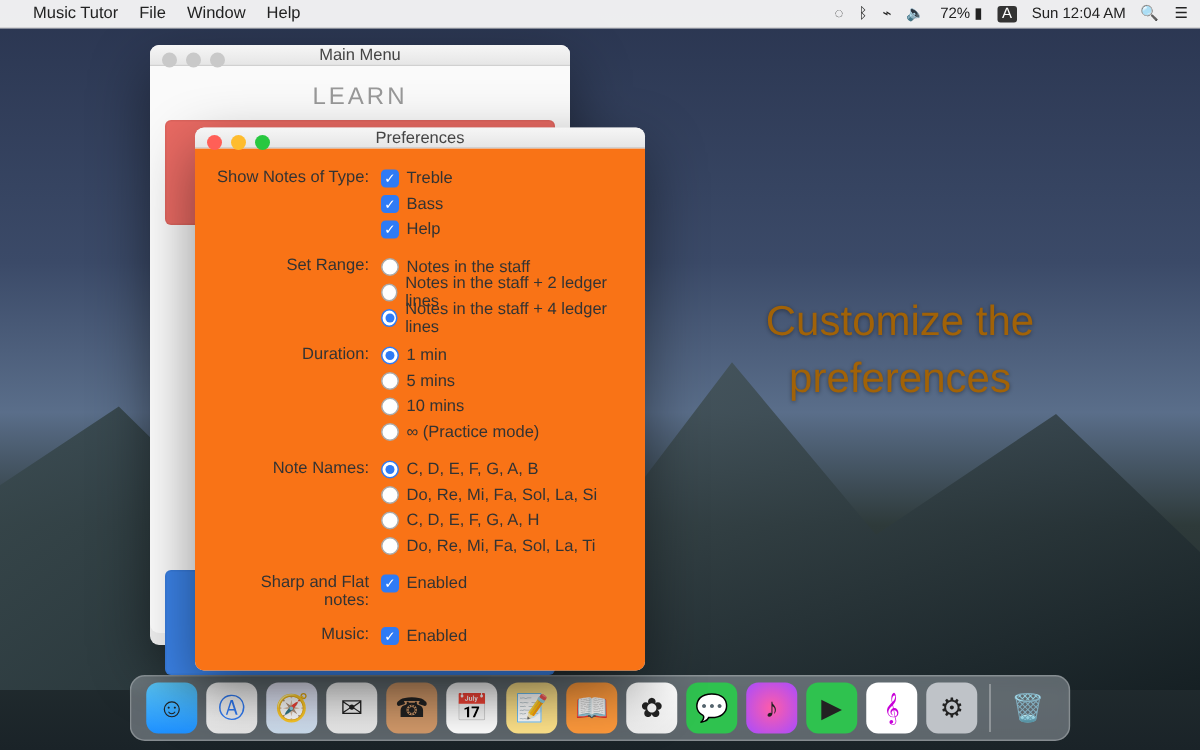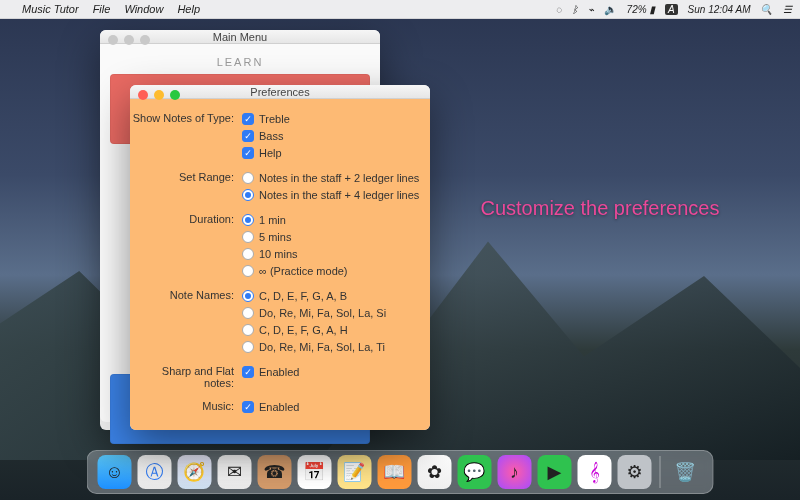--- a/index.html
+++ b/index.html
@@ -8,53 +8,53 @@
     background: linear-gradient(to bottom, #2a3550 0%, #3b4a68 35%, #5a6e8a 55%, #2e3a3a 70%, #1a2328 100%);
     position: relative;
     color: #222;
   }
   
   .mtn { position:absolute; bottom:40px; left:0; width:100%; height:250px; pointer-events:none; }
   .mtn::before, .mtn::after { content:""; position:absolute; bottom:0; }
   .mtn::before { left:0; width:55%; height:210px; background:linear-gradient(135deg,#3a4a4f,#1e2b2e); clip-path:polygon(0 100%,0 35%,18% 10%,35% 45%,55% 0,75% 40%,100% 100%); opacity:.9;}
   .mtn::after { right:0; width:60%; height:230px; background:linear-gradient(160deg,#4a5a5f,#141e22); clip-path:polygon(0 100%,15% 60%,35% 5%,55% 55%,80% 20%,100% 60%,100% 100%); opacity:.85;}
   
-  .menubar { position:absolute; top:0; left:0; right:0; height:19px; background:rgba(248,248,248,.95); display:flex; align-items:center; font-size:11px; color:#222; padding:0 8px; gap:14px; border-bottom:1px solid rgba(0,0,0,.1); z-index:50;font-style:italic;}
+  .menubar { position:absolute; top:0; left:0; right:0; height:19px; background:rgba(248,248,248,.95); display:flex; align-items:center; font-size:11px; color:#222; padding:0 8px; gap:14px; border-bottom:1px solid rgba(0,0,0,.1); z-index:50;}
   .menubar .apple { font-size:12px; }
   .menubar .spacer { flex:1; }
   .menubar .right { display:flex; align-items:center; gap:10px; }
   .menubar .right span { font-size:10px; }
   
   .window { position:absolute; background:#ececec; border-radius:6px; box-shadow:0 15px 40px rgba(0,0,0,.45); }
   .titlebar { height:14px; display:flex; align-items:center; justify-content:center; position:relative; border-bottom:1px solid #d0d0d0; background:linear-gradient(#f6f6f6,#e6e6e6); border-radius:6px 6px 0 0; font-size:11px; color:#444;}
   .traffic { position:absolute; left:8px; top:5px; display:flex; gap:6px;}
   .dot { width:10px; height:10px; border-radius:50%; }
   .dot.r{background:#ff5f57;} .dot.y{background:#febc2e;} .dot.g{background:#28c840;}
   .dot.dim{background:#c9c9c9;}
   .mainmenu { left:100px; top:30px; width:280px; height:400px; z-index:10;}
   .mainmenu .body{ padding:10px; background:#fafafa; height:calc(100% - 22px); border-radius:0 0 6px 6px;}
-  .learn-label{ text-align:center; color:#999; font-size:11px; letter-spacing:2px; margin:2px 0 6px;}
+  .learn-label{ text-align:center; color:#999; font-size:16px; letter-spacing:2px; margin:2px 0 6px;}
   .bigbtn{ height:70px; border-radius:4px; margin:4px 0;}
   .bigbtn.red{ background:#e96a63; box-shadow:inset 0 0 0 1px rgba(0,0,0,.05);}
   .bigbtn.blue{ background:#3b82e6; box-shadow:inset 0 0 0 1px rgba(0,0,0,.05); margin-top:230px;}
   .prefs { left:130px; top:85px; width:300px; z-index:20;}
-  .prefs .body{ padding:12px 2px 14px; font-size:11px; color:#333; background:#fdba74; border-radius:0 0 6px 6px;}
+  .prefs .body{ padding:12px 14px 14px; font-size:11px; color:#333; background:#f97316; border-radius:0 0 6px 6px;}
   .row{ display:flex; margin-bottom:2px; align-items:flex-start;}
   .row .lab{ width:110px; text-align:right; padding-right:8px; color:#333; padding-top:1px;}
   .row .opts{ flex:1; display:flex; flex-direction:column; gap:2px;}
   .opt{ display:flex; align-items:center; gap:5px; height:15px;}
   .chk, .rad { width:12px; height:12px; border:1px solid #aaa; display:inline-flex; align-items:center; justify-content:center; font-size:9px; background:#fff;}
   .chk{ border-radius:3px;}
   .chk.on{ background:#2f7bf5; border-color:#2f7bf5; color:#fff;}
   .rad{ border-radius:50%;}
   .rad.on{ border-color:#2f7bf5;}
   .rad.on::after{content:""; width:6px; height:6px; border-radius:50%; background:#2f7bf5;}
   .section-gap{ height:8px;}
   
-  .hero { position:absolute; right:40px; top:195px; width:320px; color:#ec4899; text-align:center; font-weight:300; font-size:20px; line-height:1.35; text-shadow:0 1px 3px rgba(0,0,0,.4);}
+  .hero { position:absolute; right:40px; top:195px; width:320px; color:#a16207; text-align:center; font-weight:300; font-size:28px; line-height:1.35; text-shadow:0 1px 3px rgba(0,0,0,.4);}
   
   .dock { position:absolute; bottom:6px; left:50%; transform:translateX(-50%); height:44px; padding:4px 10px; background:rgba(220,225,235,.35); border-radius:10px; display:flex; align-items:center; gap:6px; backdrop-filter:blur(4px); border:1px solid rgba(255,255,255,.25);}
   .dock-sep{ width:1px; height:32px; background:rgba(255,255,255,.4); margin:0 2px;}
   .dock .app{ width:34px; height:34px; border-radius:8px; display:flex; align-items:center; justify-content:center; font-size:18px;}
   .app.finder{background:linear-gradient(#5ac8fa,#1e90ff);} 
   .app.appstore{background:linear-gradient(#fff,#e8e8e8); color:#2f7bf5;}
   .app.safari{background:linear-gradient(#eef,#cde);} 
   .app.mail{background:linear-gradient(#fff,#e8e8e8);} 
   .app.contacts{background:#d39a6a;}
   .app.calendar{background:#fff;}
@@ -137,20 +137,24 @@
           </div>
       </div>
     </div>
     <div class="section-gap"></div>
 
     <div class="row">
       <div class="lab">Set Range:</div>
       <div class="opts">
         <div class="opt">
             <span class="rad"></span>
+            <span>Notes in the staff</span>
+          </div>
+        <div class="opt">
+            <span class="rad"></span>
             <span>Notes in the staff + 2 ledger lines</span>
           </div>
         <div class="opt">
             <span class="rad on"></span>
             <span>Notes in the staff + 4 ledger lines</span>
           </div>
       </div>
     </div>
     <div class="section-gap"></div>
 

